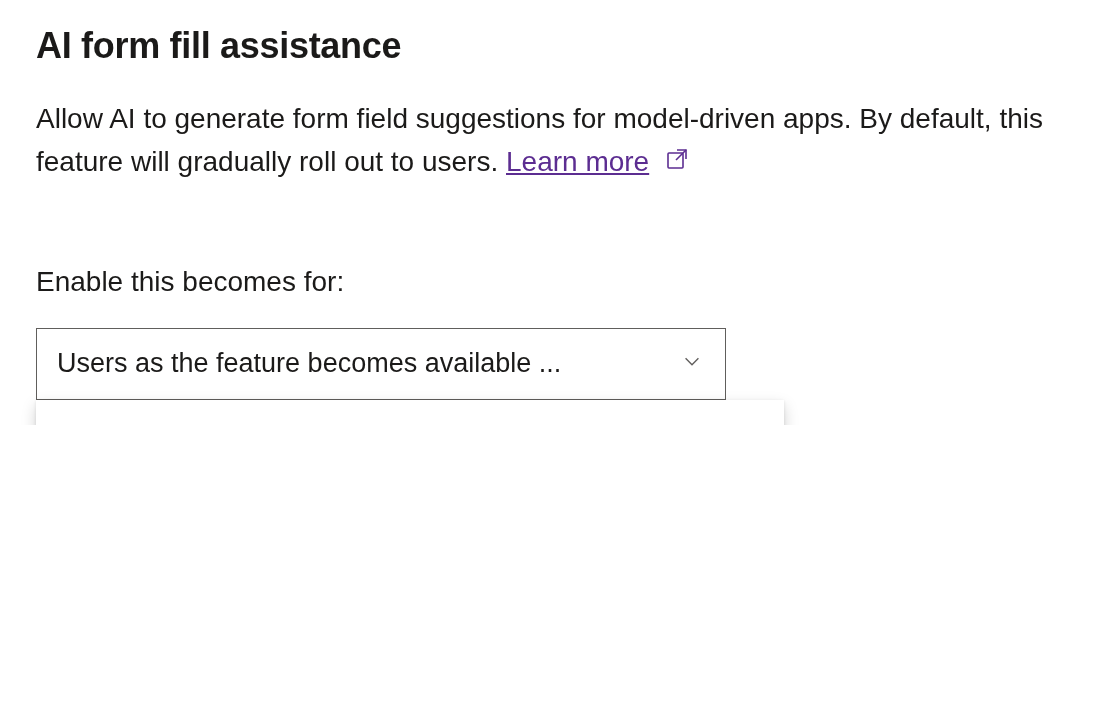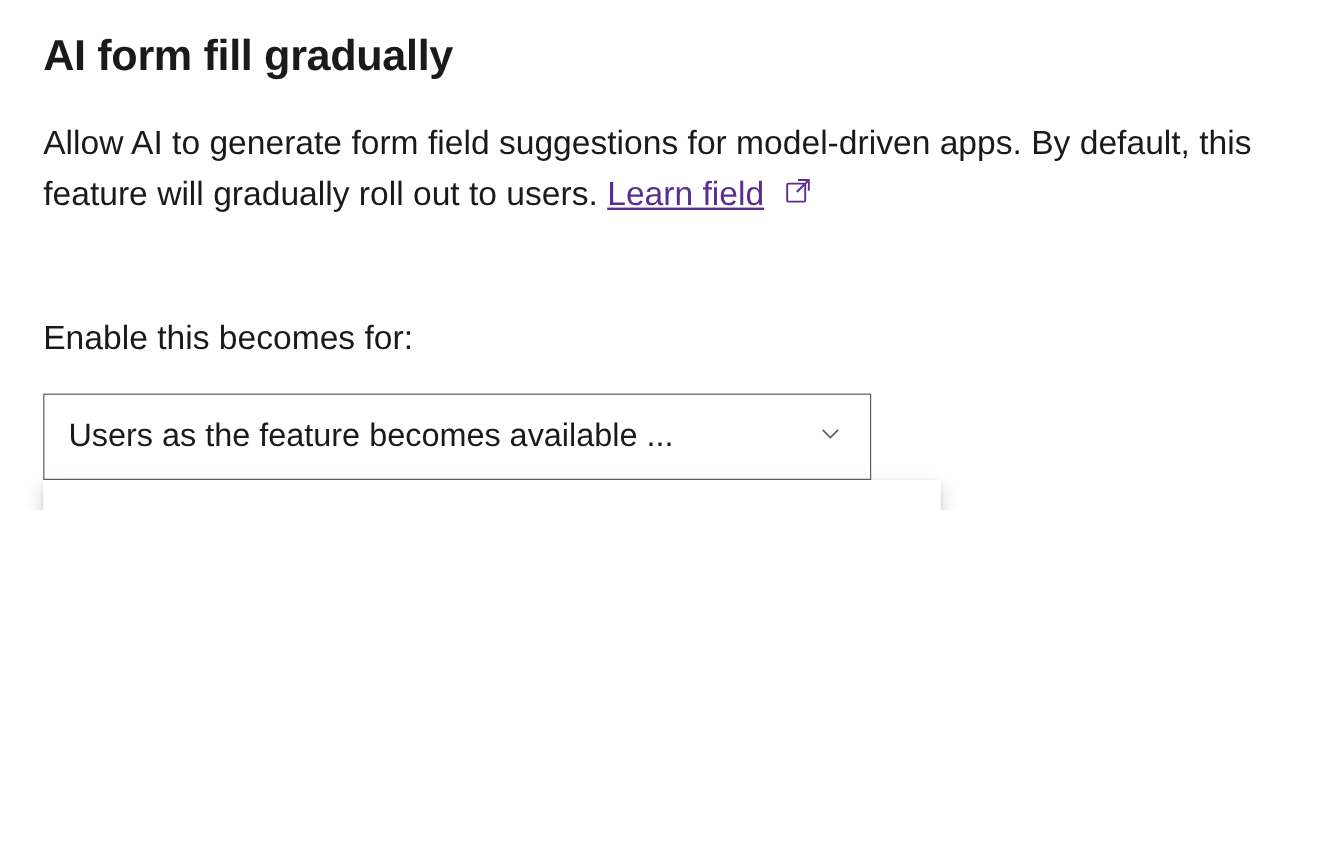--- a/index.html
+++ b/index.html
@@ -91,24 +91,24 @@
       cursor: pointer;
       background: #ffffff;
     }
     .option.selected {
       background: #edebe9;
     }
   </style>
 </head>
 <body>
 
-<h1 class="heading">AI form fill gradually</h1>
+<h1 class="heading">AI form fill assistance</h1>
 
 <p class="description">
-  <span>Allow AI to generate form field suggestions for model-driven apps. By default, this feature will gradually roll out to users. </span><a href="#" class="learn-link">Learn field</a>
+  <span>Allow AI to generate form field suggestions for model-driven apps. By default, this feature will gradually roll out to users. </span><a href="#" class="learn-link">Learn more</a>
   <span class="ext-icon">
     <svg width="24" height="24" viewBox="0 0 24 24" fill="none" stroke="#5c2d91" stroke-width="1.6">
       <rect x="3" y="6" width="15" height="15" rx="1"></rect>
       <path d="M12 3 L21 3 L21 12"></path>
       <path d="M21 3 L11 13"></path>
     </svg>
   </span>
 </p>
 
 <div class="field-label">Enable this becomes for:</div>

